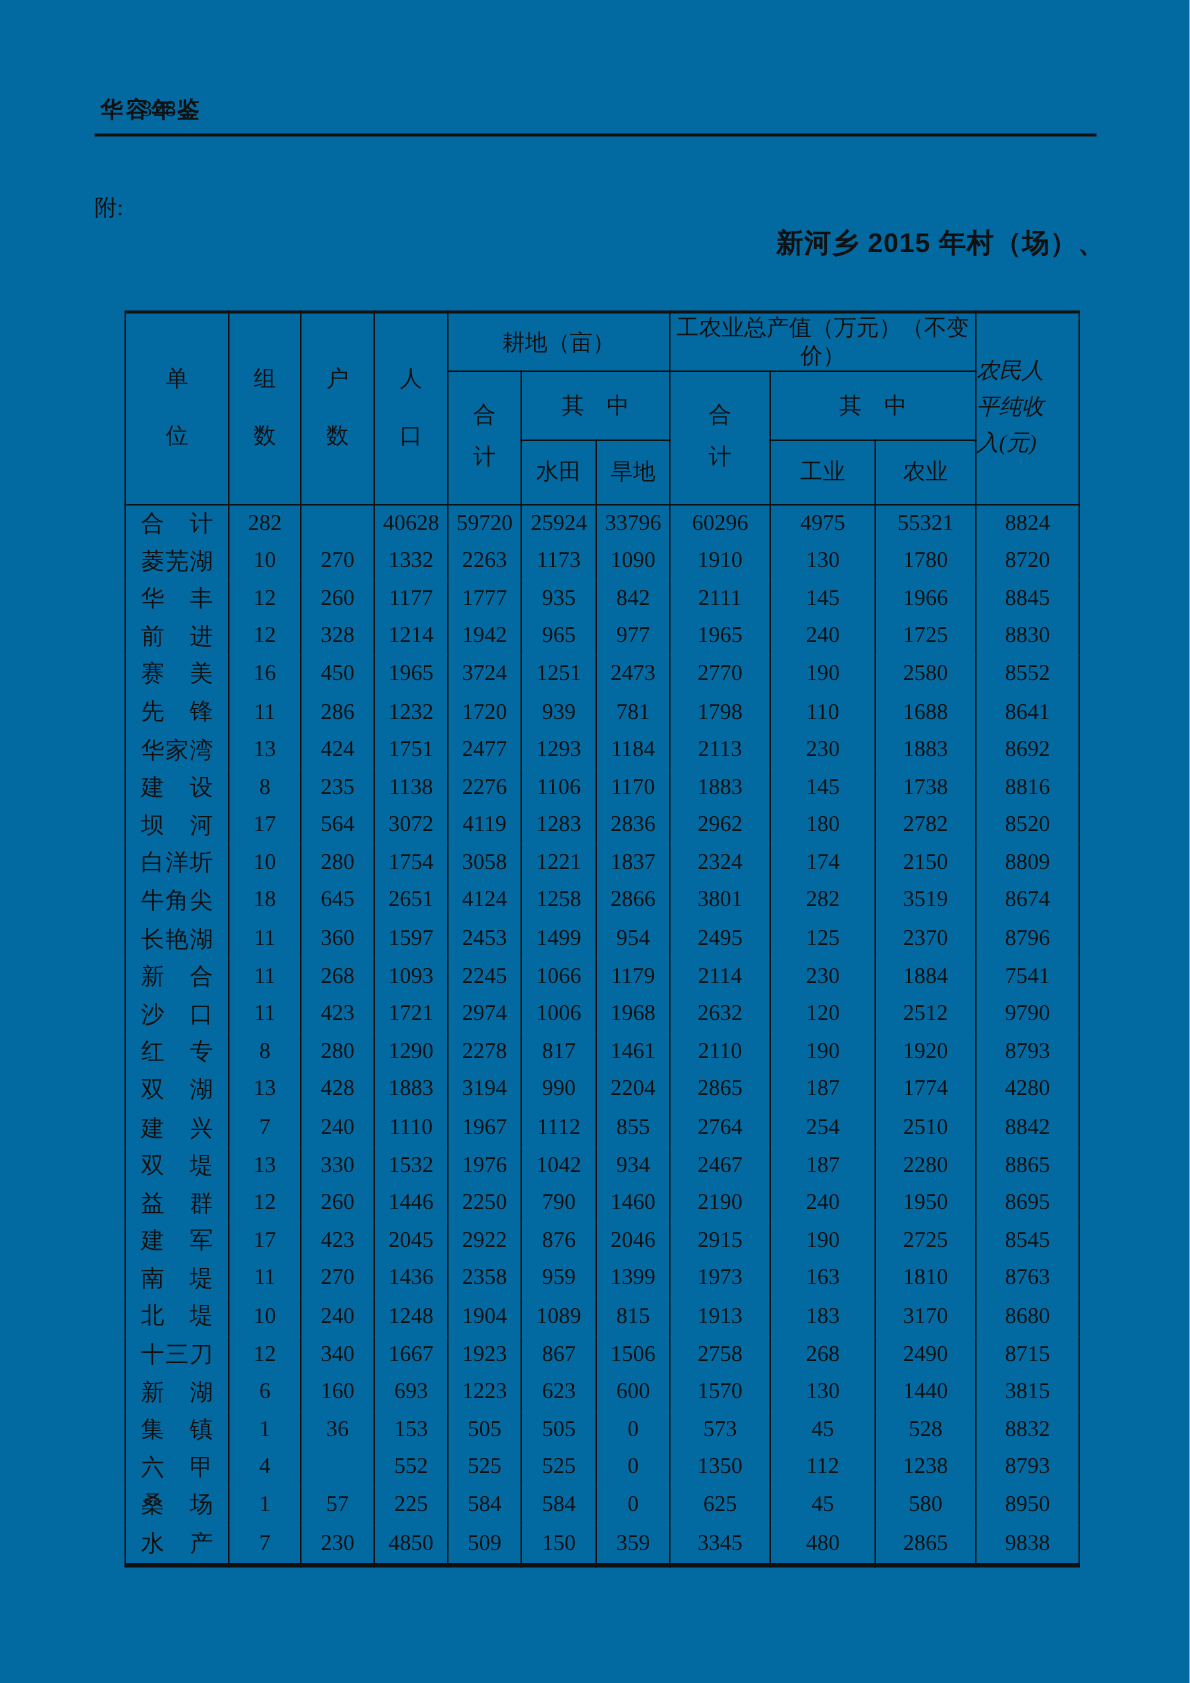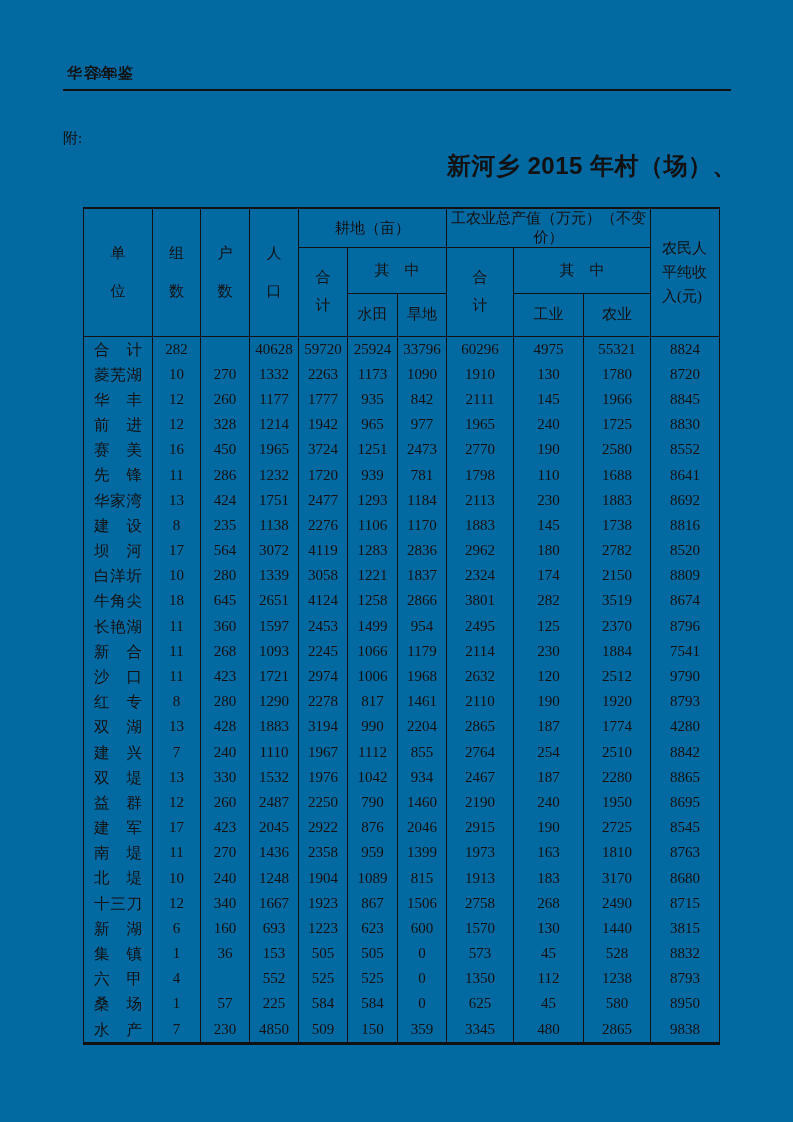--- a/index.html
+++ b/index.html
@@ -33,21 +33,21 @@
   .appendix-label {
     position: absolute; left: 63px; top: 129px;
     font-size: 15px;
   }
   .table-title {
     position: absolute; left: 63px; top: 150px;
     width: 674px;
     text-align: right;
     font-family: "Liberation Sans", "DejaVu Sans", sans-serif;
     font-weight: bold;
-    font-size: 24px;
+    font-size: 18px;
     letter-spacing: 0.5px;
   }
   
   table.stat {
     position: absolute;
     left: 83px; top: 207px;
     width: 636px;
     table-layout: fixed;
     border-collapse: collapse;
     border-top: 2.5px solid #111;
@@ -72,25 +72,26 @@
   .stat tbody tr:first-child td { border-top: 1.8px solid #111; }
   
   .vstack2 {
     width: 1.1em; margin: 16px auto;
     line-height: 2.55; letter-spacing: 0;
     word-break: break-all; text-align: center;
   }
   .vstack2.tight { line-height: 1.85; }
   
   .income-label {
-    width: 50px; margin-left: 11px;
+    width: 50px; margin-left: 0;
     text-align: left;
     word-break: break-all;
     line-height: 1.6;
     font-size: 15px;
+    font-style: italic;
   }
   
   td.name-cell { padding: 0 !important; }
   .row-name {
     display: flex;
     justify-content: space-between;
     padding: 0 10px;
     font-size: 15.5px;
     line-height: 25.18px;
   }
@@ -329,21 +330,21 @@
         <tr>
     <td class="name-cell">
             <div class="row-name">
               <span>白</span>
               <span>洋</span>
               <span>圻</span>
             </div>
           </td>
   <td class="num">10</td>
           <td class="num">280</td>
-          <td class="num">1339</td>
+          <td class="num">1754</td>
           <td class="num">3058</td>
           <td class="num">1221</td>
           <td class="num">1837</td>
           <td class="num">2324</td>
           <td class="num">174</td>
           <td class="num">2150</td>
           <td class="num">8809</td>
         </tr>
         <tr>
     <td class="name-cell">
@@ -493,21 +494,21 @@
         </tr>
         <tr>
     <td class="name-cell">
             <div class="row-name">
               <span>益</span>
               <span>群</span>
             </div>
           </td>
   <td class="num">12</td>
           <td class="num">260</td>
-          <td class="num">2487</td>
+          <td class="num">1446</td>
           <td class="num">2250</td>
           <td class="num">790</td>
           <td class="num">1460</td>
           <td class="num">2190</td>
           <td class="num">240</td>
           <td class="num">1950</td>
           <td class="num">8695</td>
         </tr>
         <tr>
     <td class="name-cell">

